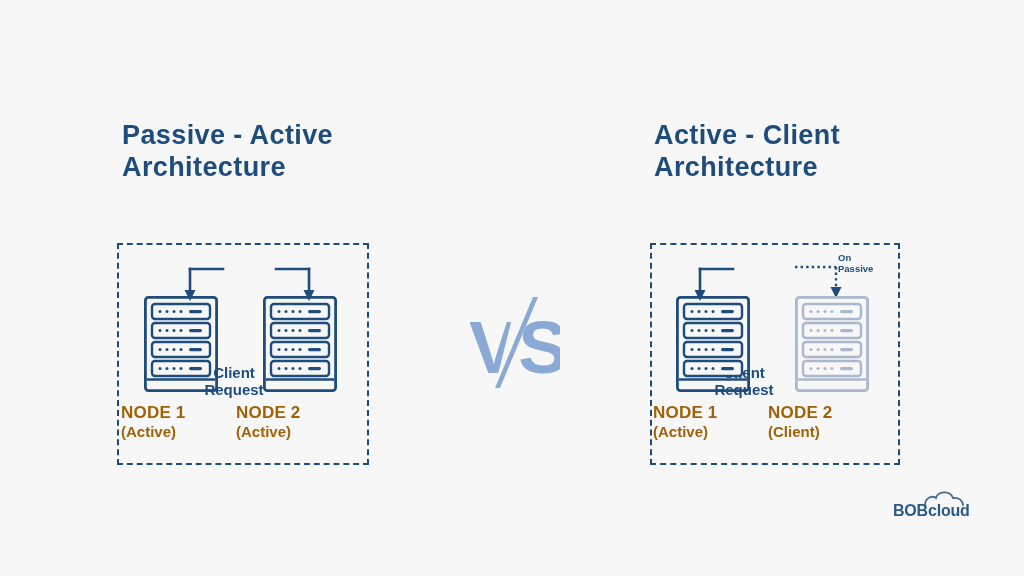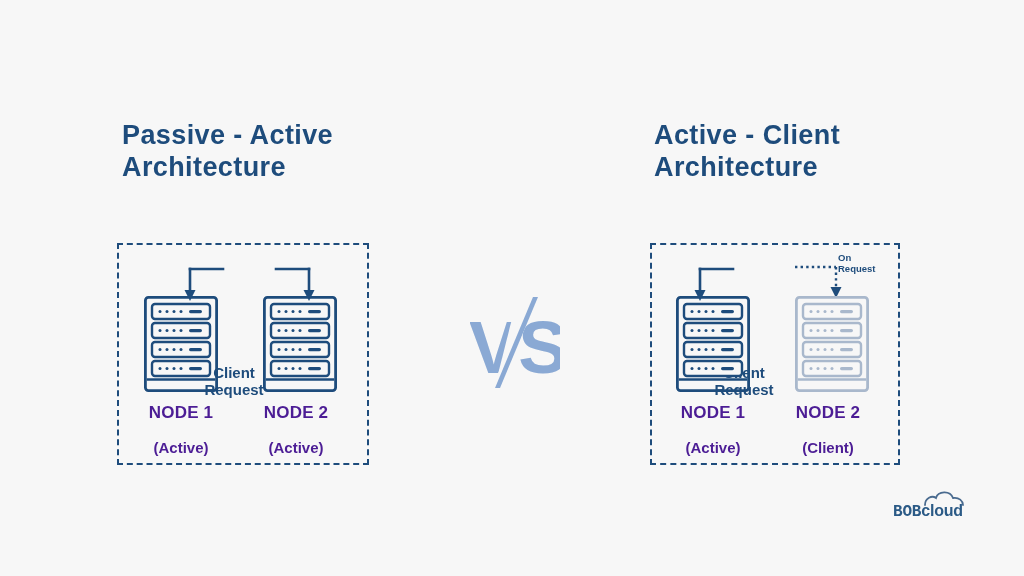--- a/index.html
+++ b/index.html
@@ -101,36 +101,35 @@
   }
   .rack-left  { left: 36px;  top: 176px; }
   .rack-right { left: 155px; top: 176px; }
 
   .rack svg { display: block; }
 
   
   .node-caption {
     position: absolute;
     width: 120px;
-    text-align: center;
-    color: #4c1d95;
+    color: #a16207;
   }
   .cap-left  { left: 13px;  top: 283px; }
   .cap-right { left: 128px; top: 283px; }
   .node-name {
     display: block;
     font-size: 17px;
     font-weight: bold;
     letter-spacing: 0.2px;
   }
   .node-state {
     display: block;
     font-size: 15px;
     font-weight: bold;
-    margin-top: 16px;
+    margin-top: 0;
   }
 
   
   .vs-mark {
     position: absolute;
     left: 470px;
     top: 295px;
     width: 90px;
     height: 95px;
   }
@@ -145,21 +144,21 @@
   }
   .logo-text {
     position: absolute;
     left: 0;
     top: 10px;
     font-size: 16px;
     color: #2b5a86;
     letter-spacing: -0.2px;
     white-space: nowrap;
   }
-  .logo-bob { font-weight: bold; font-family: Liberation Mono, monospace; }
+  .logo-bob { font-weight: bold; }
   .logo-cloud { font-weight: bold; }
 </style>
 </head>
 <body>
 
 <div class="stage">
 
   <div class="panel panel-left">
 
     <h2 class="panel-title">Passive - Active
@@ -286,21 +285,21 @@
         <path d="M146 24 L187 24"></path>
         <path d="M187 24 L187 44"></path>
       </g>
       <path d="M187 55 L181.5 44 L192.5 44 Z" fill="#1e4c7c"></path>
     </svg>
 
     <div class="client-label">Client
 Request</div>
 
     <div class="failover-label">On
-Request</div>
+Passive</div>
 
     <div class="rack rack-left">
       <svg width="74" height="96" viewBox="0 0 74 96">
         <rect x="1.4" y="1.4" width="71.2" height="93.2" rx="3" fill="none" stroke="#1e4c7c" stroke-width="2.8"></rect>
         <g>
           <rect x="8" y="8" width="58" height="15" rx="3" fill="#f7f7f7" stroke="#1e4c7c" stroke-width="2.4"></rect>
           <circle cx="16" cy="15.5" r="1.5" fill="#1e4c7c"></circle>
             <circle cx="23" cy="15.5" r="1.5" fill="#1e4c7c"></circle>
           <circle cx="30" cy="15.5" r="1.5" fill="#1e4c7c"></circle>
             <circle cx="37" cy="15.5" r="1.5" fill="#1e4c7c"></circle>

